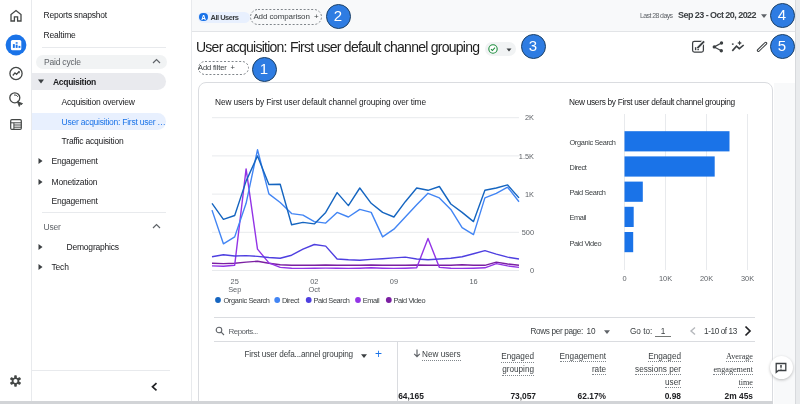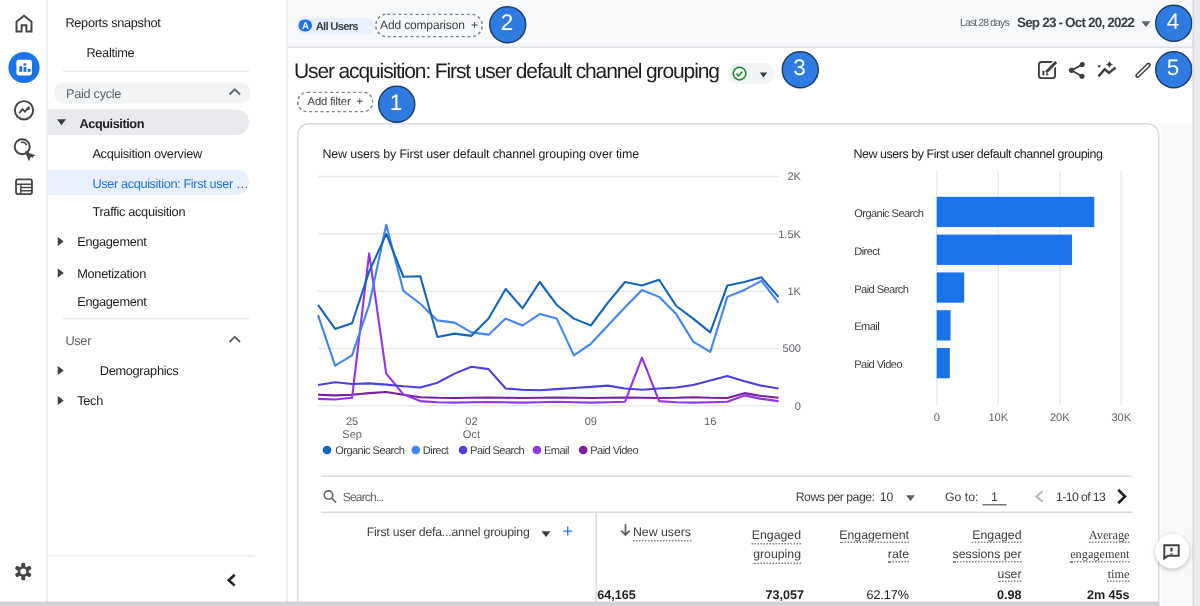--- a/index.html
+++ b/index.html
@@ -49,21 +49,21 @@
       <rect x="-1.3" y="-5.8" width="2.6" height="11.6" rx="0.8" transform="rotate(60)"></rect>
       <rect x="-1.3" y="-5.8" width="2.6" height="11.6" rx="0.8" transform="rotate(-60)"></rect>
     </g>
     <circle r="3.6" fill="#444746"></circle>
     <circle r="2" fill="#fff"></circle>
   </g>
 </svg>
 
 <div id="sidebar">
   <div class="nav" style="top:10px;">Reports snapshot</div>
-  <div class="nav" style="top:30px;margin-left:14px;">Realtime</div>
+  <div class="nav" style="top:30px;">Realtime</div>
   <div class="sdiv" style="top:47px;"></div>
   <div class="abs" style="left:4px;top:55px;width:131px;height:14px;background:#f1f3f4;border-radius:9px;"></div>
   <div class="nav" style="top:57px;left:12px;color:#5f6368;font-weight:400;">Paid cycle</div>
   <svg class="abs" style="left:120px;top:58px" width="9" height="7">
       <path d="M1 5 L4.5 1.5 L8 5" fill="none" stroke="#5f6368" stroke-width="1.2"></path>
     </svg>
   <div class="abs" style="left:0;top:73px;width:134px;height:17px;background:#e9eaee;border-radius:0 12px 12px 0;"></div>
   <svg class="abs" style="left:5px;top:78px" width="8" height="7">
       <path d="M1 1.5 L7 1.5 L4 5.5 Z" fill="#3c4043"></path>
     </svg>
@@ -148,21 +148,21 @@
   <path d="M739.6 40.6 l0.8 1.6 1.6 0.8 -1.6 0.8 -0.8 1.6 -0.8 -1.6 -1.6 -0.8 1.6 -0.8 Z" fill="#3c4043"></path>
 
   <line x1="758.4" y1="50.4" x2="765.7" y2="43.3" stroke="#3c4043" stroke-width="3.1" stroke-linecap="round"></line>
   <line x1="758.5" y1="50.3" x2="765.6" y2="43.4" stroke="#fff" stroke-width="1.1" stroke-linecap="round"></line>
 </svg>
 <div class="callout" style="left:769.5px;top:34px;">5</div>
 
 <svg class="abs" style="left:198px;top:61px" width="51" height="14">
     <rect x="0.5" y="0.5" width="50" height="13" rx="6.5" fill="none" stroke="#80868b" stroke-width="1" stroke-dasharray="2 1.8"></rect>
   </svg>
-<div class="chipdash" style="left:198px;top:61px;width:51px;height:13.5px;line-height:13.5px;text-align:center;font-size:7.5px;">Add filter&nbsp;&nbsp;+</div>
+<div class="chipdash" style="left:198px;top:61px;width:51px;height:13.5px;line-height:13.5px;text-align:left;font-size:7.5px;">Add filter&nbsp;&nbsp;+</div>
 <div class="callout" style="left:251.5px;top:57px;">1</div>
 
 <div class="abs" style="left:198px;top:82px;width:575px;height:331px;background:#fff;border:1px solid #dadce0;border-radius:8px;"></div>
 
 <svg class="abs" style="left:0;top:0" width="800" height="404" viewBox="0 0 800 404" id="charts">
     <line x1="212" y1="117.69999999999999" x2="519" y2="117.69999999999999" stroke="#e8eaed" stroke-width="1"></line>
     <text x="534" y="120.29999999999998" text-anchor="end" font-size="7.4" fill="#5f6368">2K</text>
     <line x1="212" y1="155.89999999999998" x2="519" y2="155.89999999999998" stroke="#e8eaed" stroke-width="1"></line>
     <text x="534" y="158.49999999999997" text-anchor="end" font-size="7.4" fill="#5f6368">1.5K</text>
     <line x1="212" y1="194.1" x2="519" y2="194.1" stroke="#e8eaed" stroke-width="1"></line>
@@ -214,21 +214,21 @@
 
 <div class="abs" style="left:215px;top:96.5px;font-size:8.3px;color:#202124;letter-spacing:-0.1px;">New users by First user default channel grouping over time</div>
 <div class="abs" style="left:569px;top:96.5px;font-size:8.3px;color:#202124;letter-spacing:-0.3px;">New users by First user default channel grouping</div>
 
 <div class="abs" style="left:214px;top:316.5px;width:541px;height:1px;background:#dadce0;"></div>
 
 <svg class="abs" style="left:215px;top:326px" width="10" height="10">
   <circle cx="4" cy="4" r="2.8" fill="none" stroke="#5f6368" stroke-width="1.1"></circle>
   <path d="M6.2 6.2 L9 9" stroke="#5f6368" stroke-width="1.1"></path>
 </svg>
-<div class="abs" style="left:228.5px;top:326.5px;font-size:8px;color:#5f6368;letter-spacing:-0.55px;">Search...</div>
+<div class="abs" style="left:228.5px;top:326.5px;font-size:8px;color:#5f6368;letter-spacing:-0.55px;">Reports...</div>
 <div class="abs" style="left:530.5px;top:326.5px;font-size:8.2px;color:#3c4043;letter-spacing:-0.35px;">Rows per page:</div>
 <div class="abs" style="left:586.5px;top:326.5px;font-size:8.2px;color:#3c4043;">10</div>
 <svg class="abs" style="left:603px;top:329px" width="8" height="6">
     <path d="M1 1.2 L7 1.2 L4 5 Z" fill="#5f6368"></path>
   </svg>
 <div class="abs" style="left:630px;top:326.5px;font-size:8.2px;color:#3c4043;">Go to:</div>
 <div class="abs" style="left:655px;top:326.5px;width:16px;text-align:center;font-size:8.2px;color:#3c4043;border-bottom:1px solid #747775;">1</div>
 <svg class="abs" style="left:689px;top:326px" width="8" height="10">
     <path d="M6 1.5 L2 5 L6 8.5" fill="none" stroke="#b5b8bc" stroke-width="1.4"></path>
   </svg>
@@ -249,21 +249,21 @@
     <path d="M4 0.5 V7 M1.2 4.8 L4 7.6 L6.8 4.8" fill="none" stroke="#5f6368" stroke-width="1.2"></path>
   </svg>
 <div class="abs" style="left:422px;top:349.5px;font-size:8.2px;color:#3c4043;border-bottom:1px dotted #80868b;padding-bottom:1px;">New users</div>
 <div class="abs" style="left:436px;top:349.5px;width:98px;text-align:right;font-size:8.2px;color:#3c4043;line-height:13px;"><span style="border-bottom:1px dotted #80868b;padding-bottom:1px;">Engaged</span><br><span style="border-bottom:1px dotted #80868b;padding-bottom:1px;">grouping</span></div>
 <div class="abs" style="left:508px;top:349.5px;width:98px;text-align:right;font-size:8.2px;color:#3c4043;line-height:13px;"><span style="border-bottom:1px dotted #80868b;">Engagement</span><br><span style="border-bottom:1px dotted #80868b;">rate</span></div>
 <div class="abs" style="left:583px;top:349.5px;width:98px;text-align:right;font-size:8.2px;color:#3c4043;line-height:13px;"><span style="border-bottom:1px dotted #80868b;">Engaged</span><br><span style="border-bottom:1px dotted #80868b;">sessions per</span><br><span style="border-bottom:1px dotted #80868b;">user</span></div>
 <div class="abs" style="left:655px;top:349.5px;width:98px;text-align:right;font-size:8.2px;color:#3c4043;line-height:13px;font-family:Liberation Serif, serif;"><span style="border-bottom:1px dotted #80868b;">Average</span><br><span style="border-bottom:1px dotted #80868b;">engagement</span><br><span style="border-bottom:1px dotted #80868b;">time</span></div>
 
 <div class="abs" style="left:362px;top:390.5px;width:98px;text-align:center;font-size:8.4px;font-weight:600;color:#202124;">64,165</div>
 <div class="abs" style="left:438px;top:390.5px;width:98px;text-align:right;font-size:8.4px;font-weight:600;color:#202124;">73,057</div>
-<div class="abs" style="left:508px;top:390.5px;width:98px;text-align:right;font-size:8.4px;font-weight:400;color:#202124;">62.17%</div>
+<div class="abs" style="left:508px;top:390.5px;width:98px;text-align:right;font-size:8.4px;font-weight:700;color:#202124;">62.17%</div>
 <div class="abs" style="left:583px;top:390.5px;width:98px;text-align:right;font-size:8.4px;font-weight:600;color:#202124;">0.98</div>
 <div class="abs" style="left:655px;top:390.5px;width:98px;text-align:right;font-size:8.4px;font-weight:600;color:#202124;">2m 45s</div>
 
 <div class="abs" style="left:0;top:401px;width:773px;height:3px;background:#d2d4d7;"></div>
 
 <div class="abs" style="left:774px;top:83px;width:21px;height:321px;background:#f8f9fa;"></div>
 <div class="abs" style="left:795px;top:0;width:5px;height:404px;background:#e9ebed;border-left:1px solid #d8dadd;"></div>
 
 <div class="abs" style="left:769.5px;top:356px;width:23px;height:23px;border-radius:50%;background:#fff;box-shadow:0 1px 3px rgba(0,0,0,0.25);"></div>
 <svg class="abs" style="left:775px;top:361.5px" width="12" height="12">

